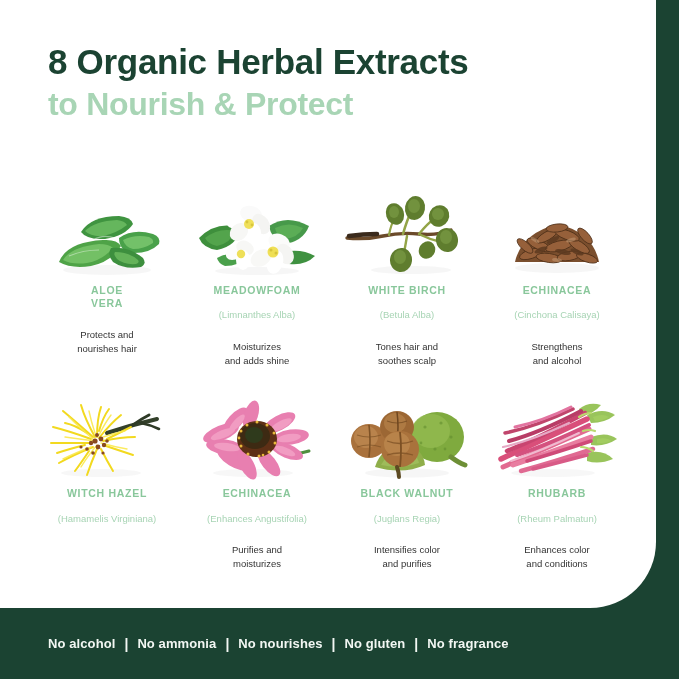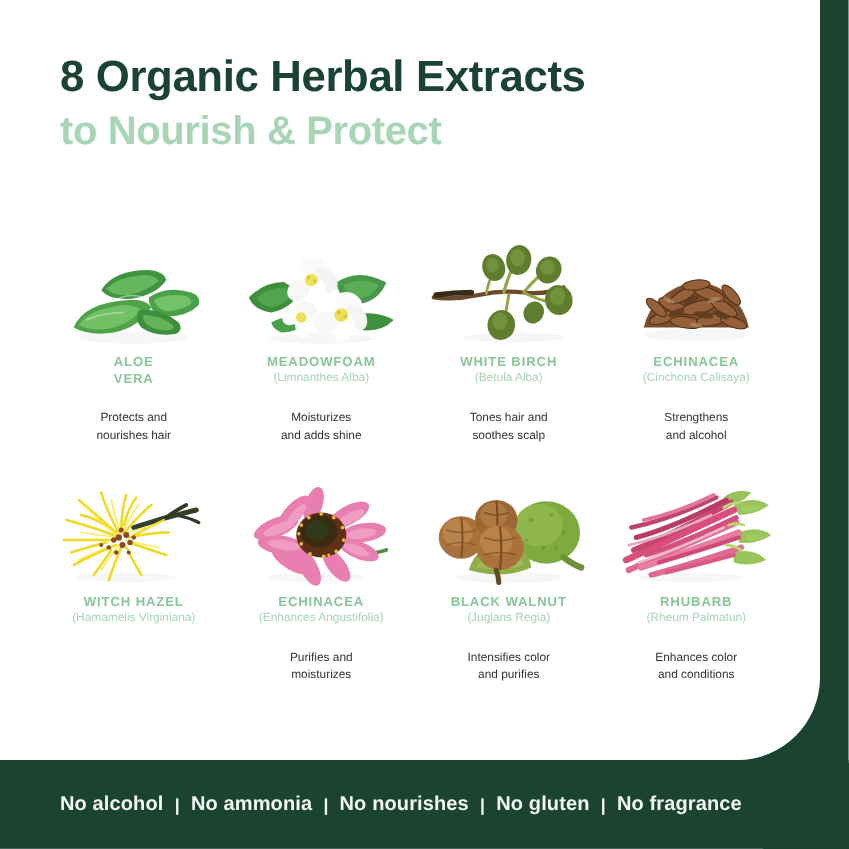--- a/index.html
+++ b/index.html
@@ -87,21 +87,21 @@
     letter-spacing: 0.7px;
     text-align: center;
     line-height: 1.25;
     white-space: pre-line;
   }
   .extract-latin {
     font-size: 9.5px;
     color: #a7d4b4;
     text-align: center;
     line-height: 1.35;
-    margin-top: 0px;
+    margin-top: 12px;
   }
   .extract-latin:empty { display: none; }
   .extract-desc {
     font-size: 9.5px;
     color: #333333;
     text-align: center;
     line-height: 1.45;
     margin-top: 18px;
     white-space: pre-line;
   }
@@ -116,21 +116,21 @@
     background: #1b4332;
     display: flex;
     align-items: center;
   }
   #footer-claims {
     display: flex;
     align-items: center;
     margin-left: 48px;
   }
   .claim-text {
-    font-size: 16px;
+    font-size: 13px;
     font-weight: bold;
     color: #f2f7f3;
     letter-spacing: 0.1px;
     white-space: nowrap;
   }
   .claim-sep {
     font-size: 14px;
     font-weight: bold;
     color: #f2f7f3;
     margin: 0 9px;

